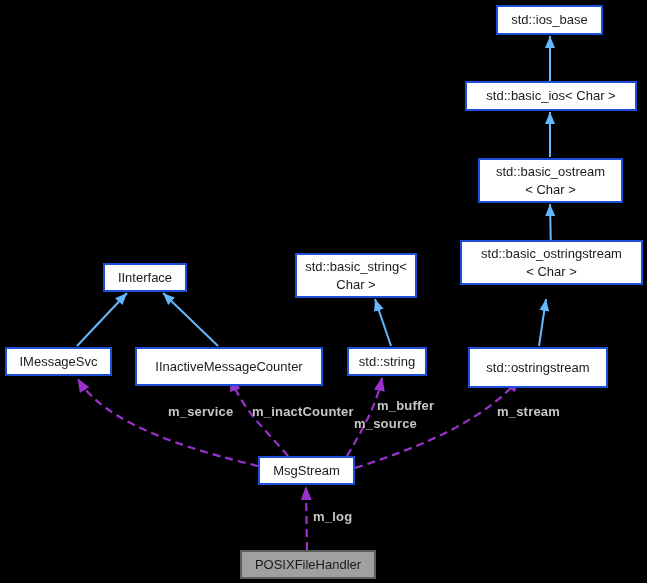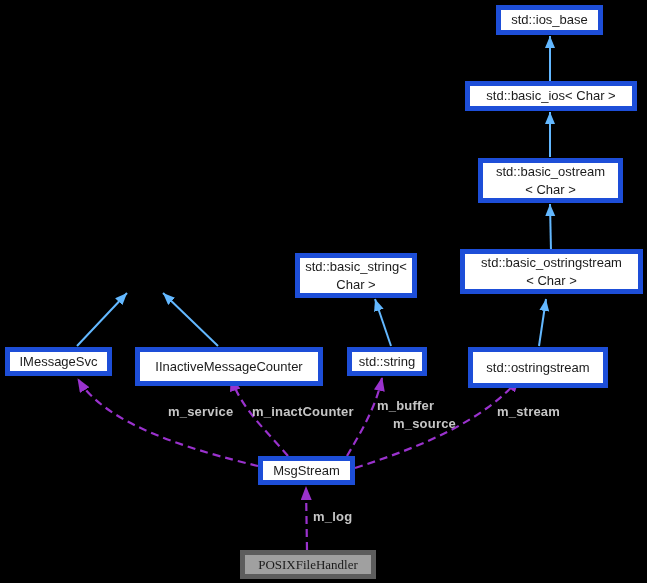--- a/index.html
+++ b/index.html
@@ -3,26 +3,26 @@
 <meta charset="utf-8">
 <style>
   html,body{margin:0;padding:0;background:#000;}
   .canvas{
     position:relative;width:647px;height:583px;background:#000000;
     font-family:"Liberation Sans",sans-serif;overflow:hidden;
   }
   .edges{position:absolute;left:0;top:0;}
   .node{
     position:absolute;box-sizing:border-box;
-    background:#ffffff;border:5px solid #1d4ed8;color:#1b1b1b;
+    background:#ffffff;border:2px solid #1d4ed8;color:#1b1b1b;
     font-size:13px;line-height:18px;
     display:flex;align-items:center;justify-content:center;
     text-align:center;white-space:pre-line;cursor:pointer;
   }
-  .node.current{background:#a0a0a0;border-color:#5d5d5d;cursor:default;font-family:Liberation Serif, serif;}
+  .node.current{background:#a0a0a0;border-color:#5d5d5d;cursor:default;}
   .edge-label{
     position:absolute;color:#c6c6c6;font-size:13px;font-weight:bold;
     letter-spacing:.2px;white-space:nowrap;
   }
 </style>
 </head>
 <body>
 
 <div class="canvas">
 
@@ -51,39 +51,40 @@
     <path d="M307,550 L306,487" fill="none" stroke-width="2.2" stroke-dasharray="8,5" marker-end="url(#arrowPurple)" stroke="#9a32cd"></path>
   </svg>
 
   <div class="node" style="left:496px;top:5px;width:107px;height:30px">std::ios_base</div>
 
   <div class="node" style="left:465px;top:81px;width:172px;height:30px">std::basic_ios&lt; Char &gt;</div>
 
   <div class="node" style="left:478px;top:158px;width:145px;height:45px">std::basic_ostream
 &lt; Char &gt;</div>
 
-  <div class="node" style="left:460px;top:249px;width:183px;height:45px">std::basic_ostringstream
+  <div class="node" style="left:460px;top:240px;width:183px;height:45px">std::basic_ostringstream
 &lt; Char &gt;</div>
 
   <div class="node" style="left:468px;top:347px;width:140px;height:41px">std::ostringstream</div>
 
+  <div class="node" style="left:103px;top:263px;width:84px;height:29px">IInterface</div>
 
   <div class="node" style="left:5px;top:347px;width:107px;height:29px">IMessageSvc</div>
 
   <div class="node" style="left:135px;top:347px;width:188px;height:39px">IInactiveMessageCounter</div>
 
   <div class="node" style="left:295px;top:253px;width:122px;height:45px">std::basic_string&lt;
 Char &gt;</div>
 
   <div class="node" style="left:258px;top:456px;width:97px;height:29px">MsgStream</div>
 
   <div class="node" style="left:347px;top:347px;width:80px;height:29px">std::string</div>
 
   <div class="node current" style="left:240px;top:550px;width:136px;height:29px">POSIXFileHandler</div>
 
   <div class="edge-label" style="left:168px;top:404px">m_service</div>
   <div class="edge-label" style="left:252px;top:404px">m_inactCounter</div>
   <div class="edge-label" style="left:377px;top:398px">m_buffer</div>
-  <div class="edge-label" style="left:393px;top:416px">m_source</div>
+  <div class="edge-label" style="left:354px;top:416px">m_source</div>
   <div class="edge-label" style="left:497px;top:404px">m_stream</div>
   <div class="edge-label" style="left:313px;top:509px">m_log</div>
 
 </div>
 
 </body></html>

